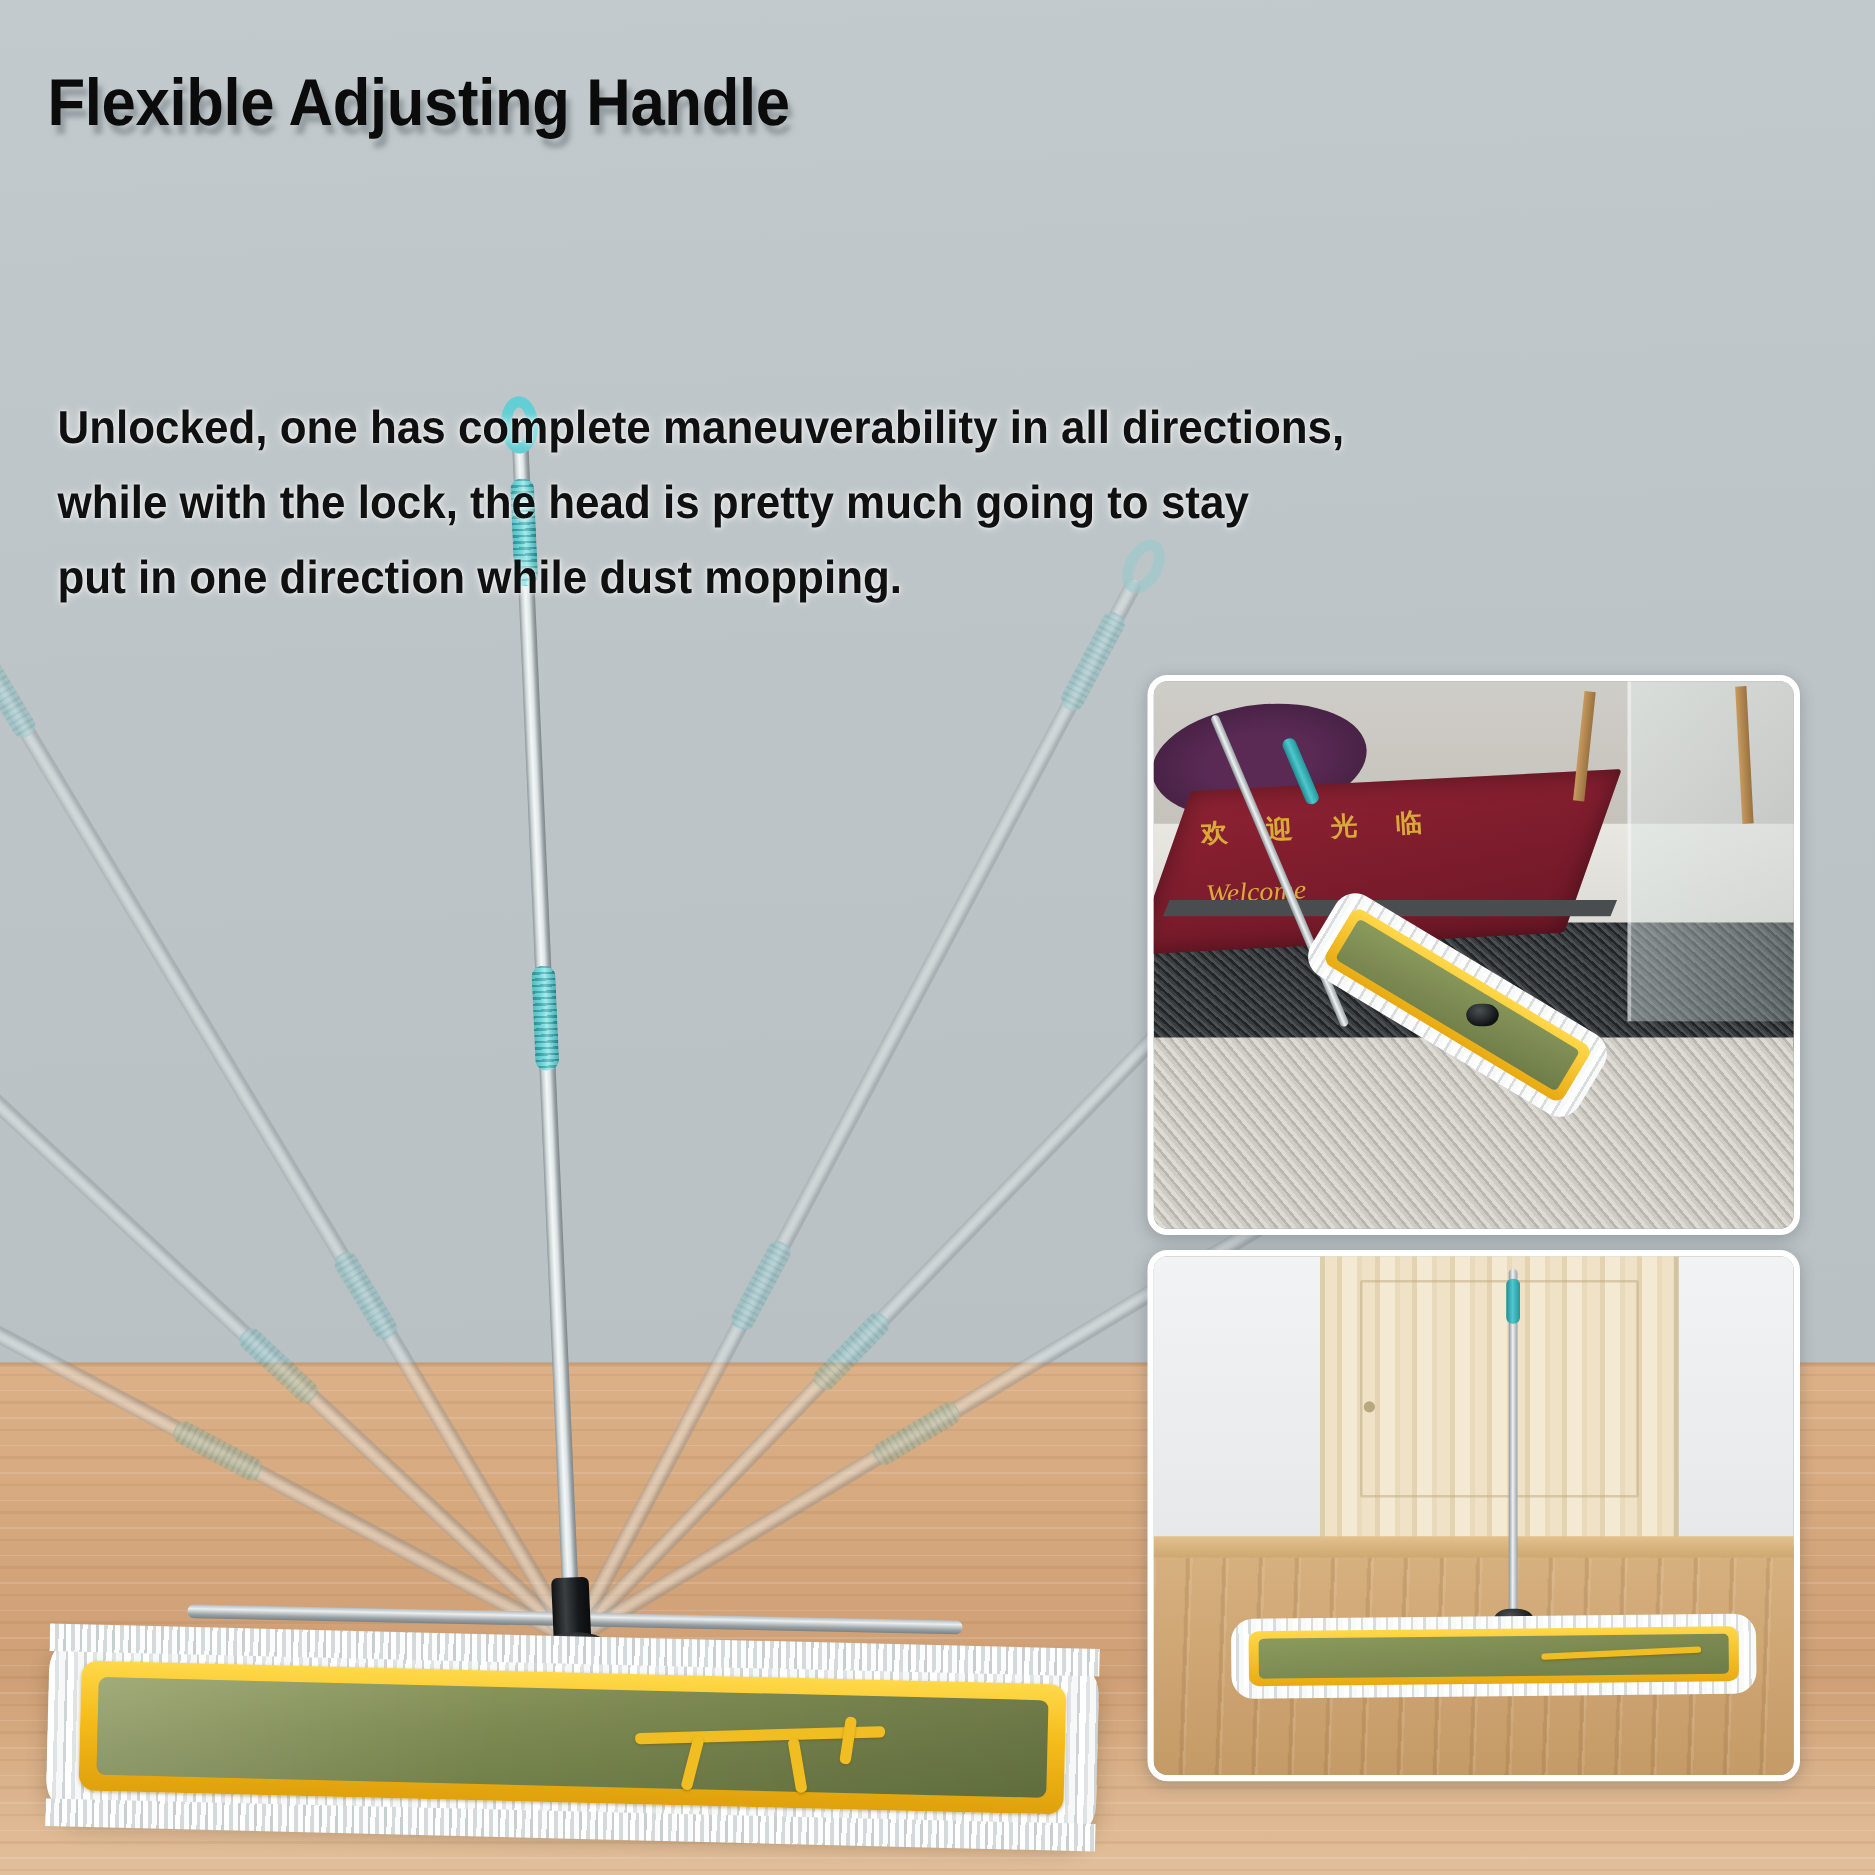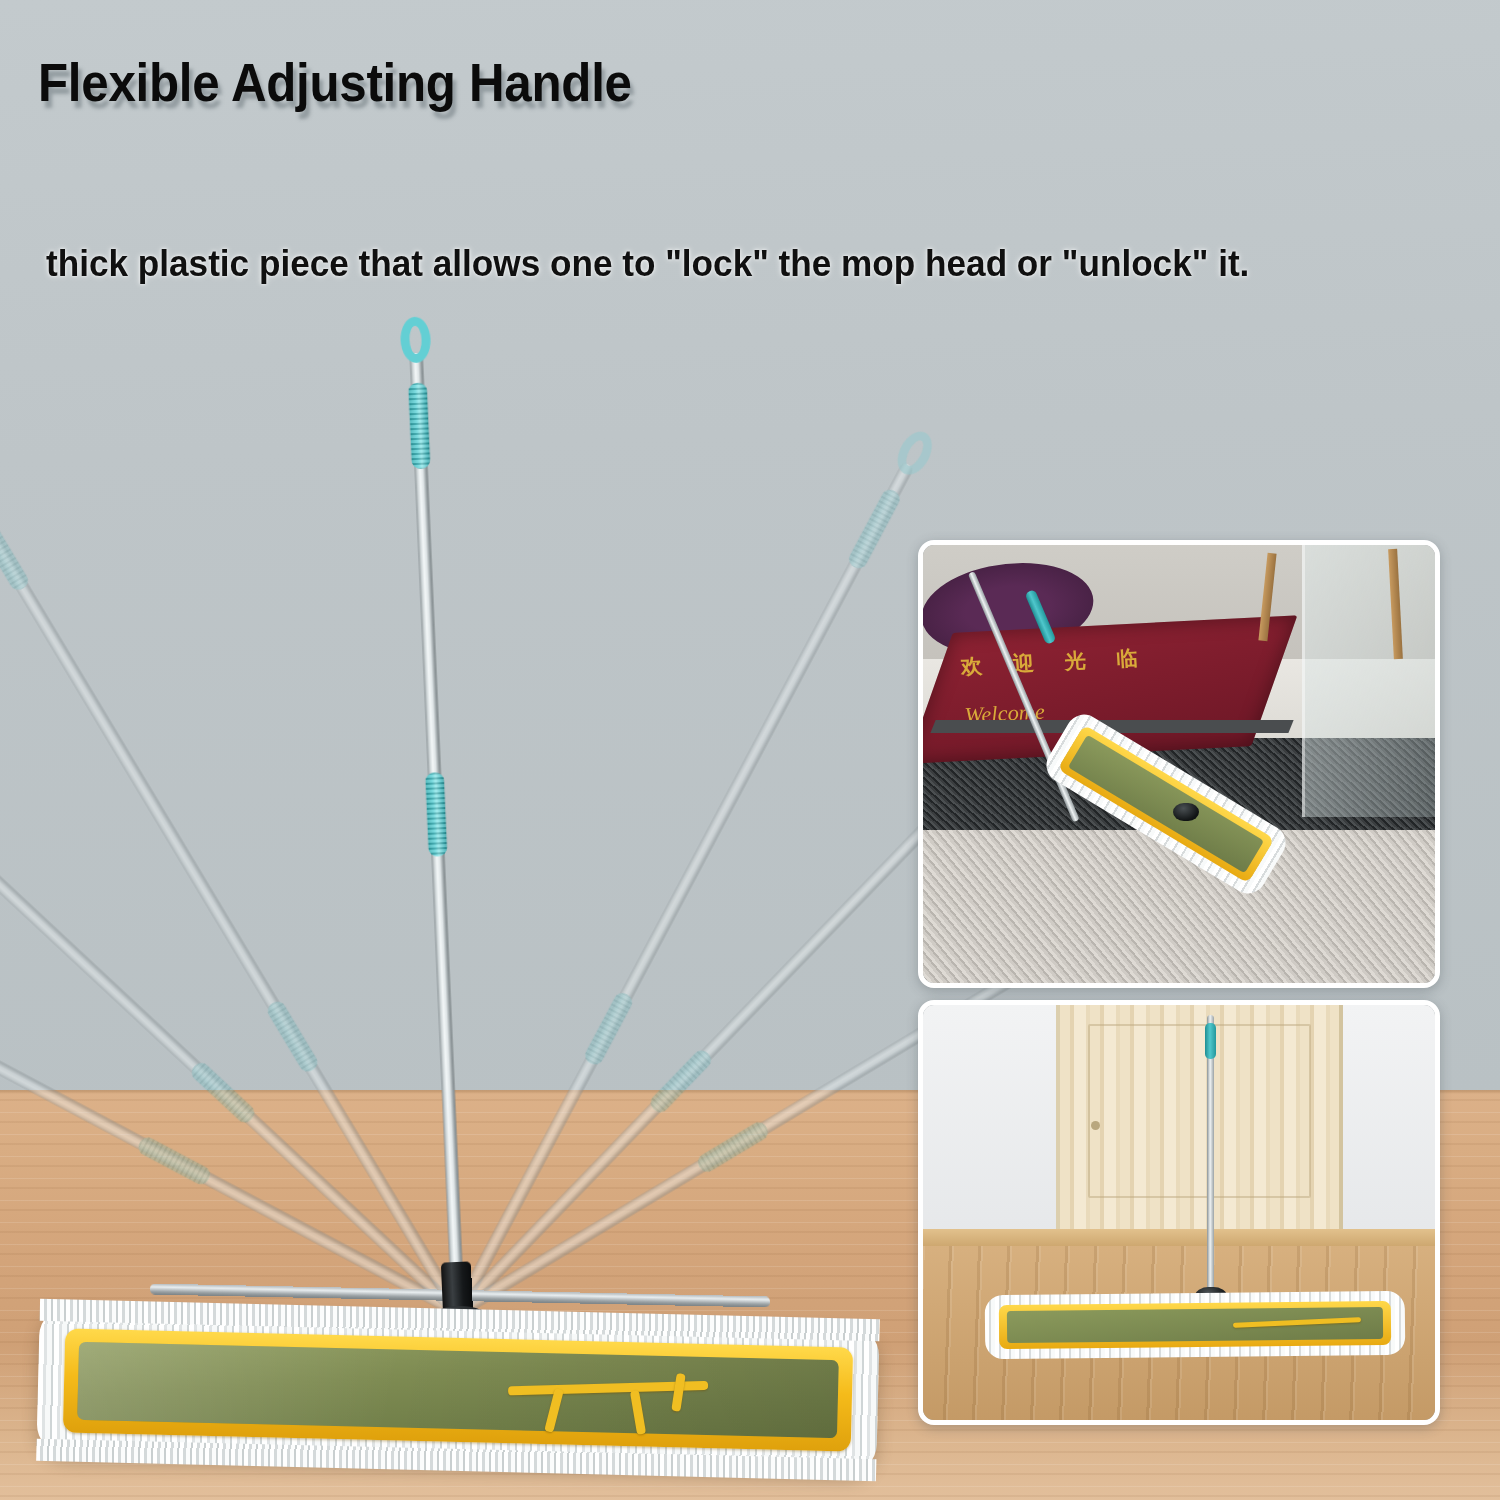--- a/index.html
+++ b/index.html
@@ -298,24 +298,26 @@
     <div class="greenpanel" style="left:40px; top:35px; right:40px; bottom:35px;"></div>
 
     <div class="tie" style="left:470px; top:64px; width:200px; height:9px; transform:rotate(-3deg);"></div>
     <div class="tie" style="left:512px; top:70px; width:9px; height:44px; transform:rotate(13deg);"></div>
     <div class="tie" style="left:596px; top:70px; width:9px; height:44px; transform:rotate(-11deg);"></div>
     <div class="tie" style="left:636px; top:52px; width:9px; height:38px; transform:rotate(7deg);"></div>
   </div>
 
   <div class="headline">Flexible Adjusting Handle</div>
 
-  <div class="para" id="p1">
-    <div class="ln">thick plastic piece that allows one to "lock" the mop head or "unlock" it.</div>
-  </div>
-
+
+  <div class="para" id="p2">
+    <div class="ln">Unlocked, one has complete maneuverability in all directions,</div>
+    <div class="ln">while with the lock, the head is pretty much going to stay</div>
+    <div class="ln">put in one direction while dust mopping.</div>
+  </div>
 
   <div class="inset" id="insetTop" style="left:918px; top:540px; width:522px; height:448px;">
     <div class="sky"></div>
     <div class="shopfloor"></div>
     <div class="granite"></div>
     <div class="tile"></div>
 
     <div class="roundmat"></div>
 
     <div class="mat">

